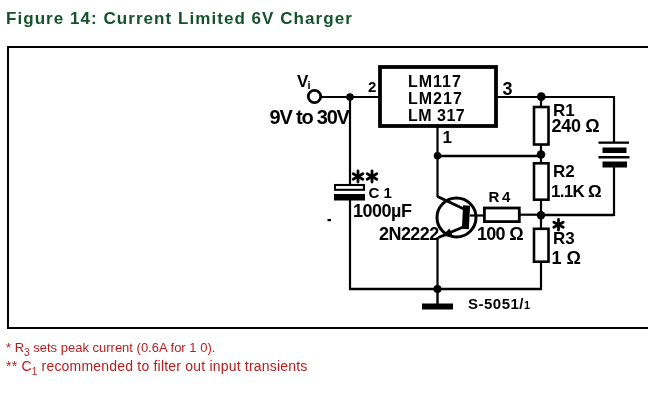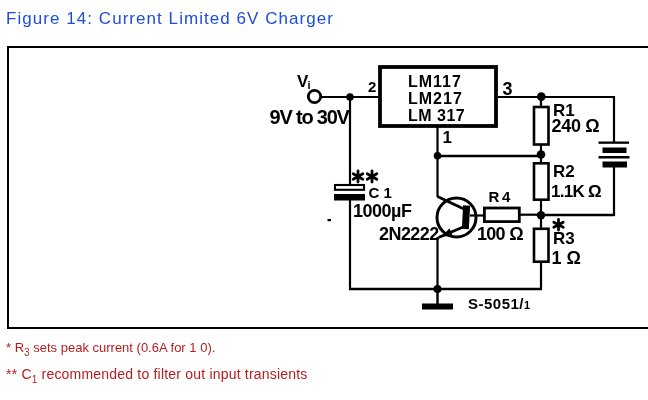--- a/index.html
+++ b/index.html
@@ -1,21 +1,21 @@
 <!DOCTYPE html>
 <html><head>
 <meta charset="utf-8">
 <style>
 html,body{margin:0;padding:0;background:#ffffff;}
 body{width:648px;height:400px;position:relative;font-family:"Liberation Sans",sans-serif;overflow:hidden;}
-#title{position:absolute;left:6px;top:9px;font-size:17px;font-weight:normal;color:#1d4ed8;letter-spacing:1.05px;}
+#title{position:absolute;left:6px;top:9px;font-size:17px;font-weight:bold;color:#14532d;letter-spacing:1.05px;}
 .fn{position:absolute;left:6px;color:#b91c1c;font-size:13px;}
 .fn sub{font-size:10px;}
 #fn1{top:340px;}
-#fn2{top:358px;font-size:14px;letter-spacing:0.2px;margin-top:8px;}
+#fn2{top:358px;font-size:14px;letter-spacing:0.2px;}
 svg{position:absolute;left:0;top:0;}
 svg text{font-family:"Liberation Sans",sans-serif;font-weight:bold;fill:#000;}
 </style>
 </head>
 <body>
 <div id="title">Figure 14: Current Limited 6V Charger</div>
 <svg width="648" height="400" viewBox="0 0 648 400">
 
   <rect x="8" y="47" width="660" height="281" fill="none" stroke="#000" stroke-width="2"></rect>
 

